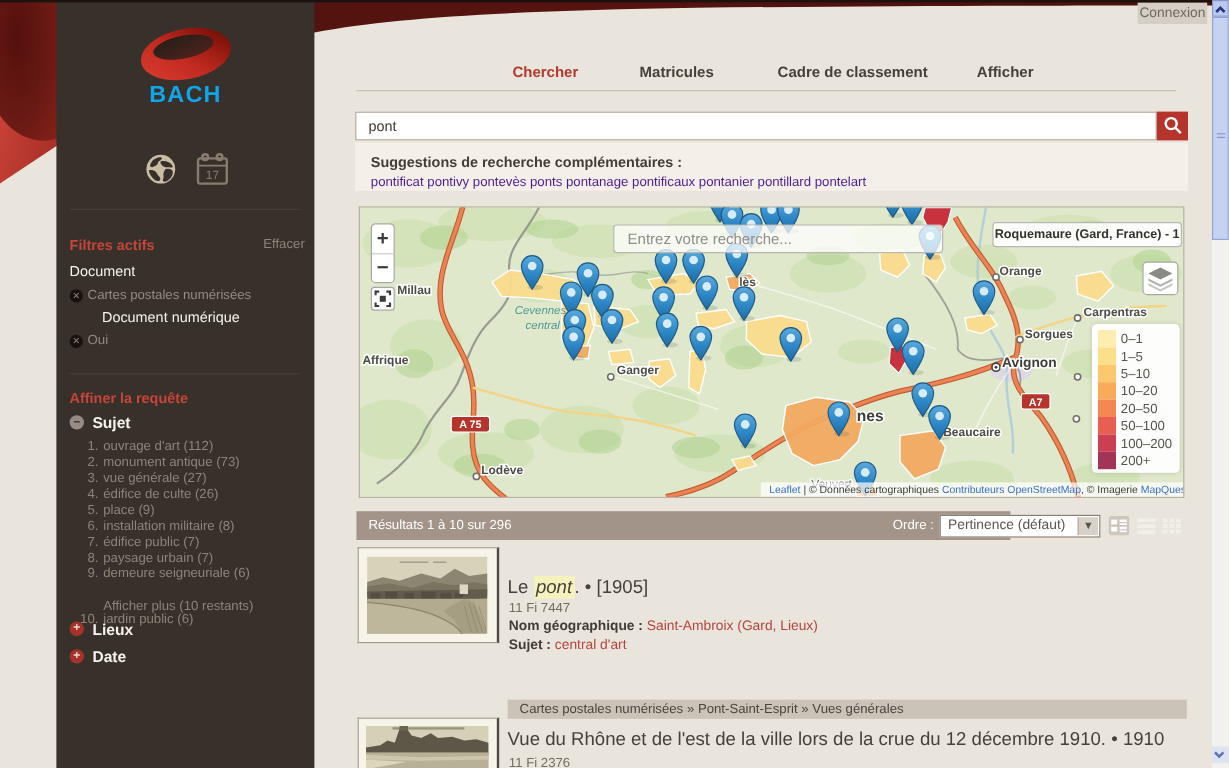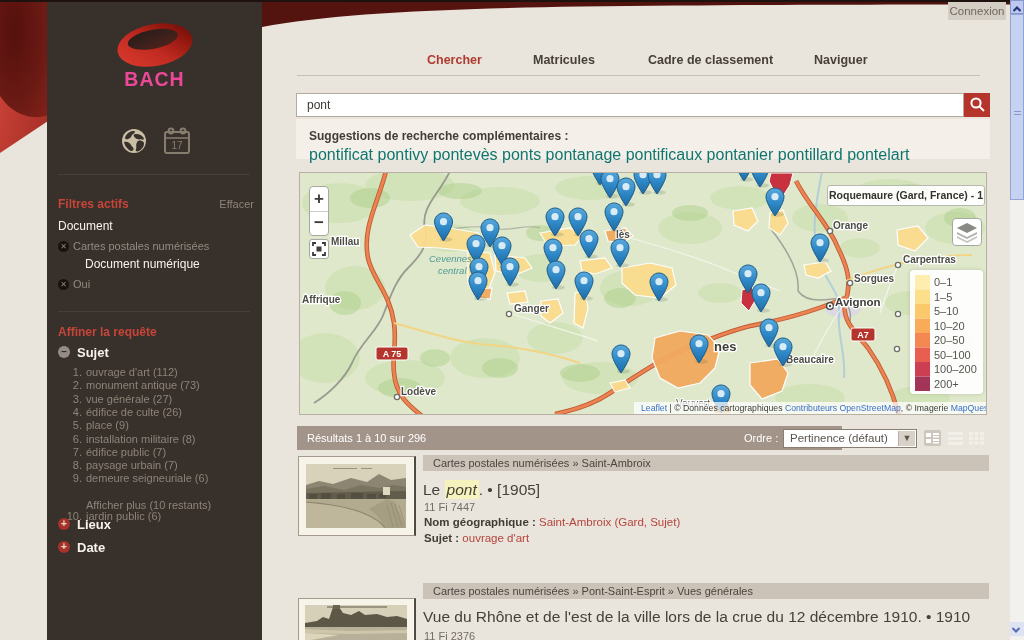--- a/index.html
+++ b/index.html
@@ -9,21 +9,21 @@
 #topline { left:0; top:0; width:1024px; height:2px; background:#1d120e; z-index:30; }
 #sidebar { left:47px; top:0; width:215px; height:640px; background:#38302b; z-index:20; }
 #connexion { left:948px; top:2px; width:58px; height:18px; background:#d5cec4; color:#6e6861; font-size:11.5px; text-align:center; line-height:18px; z-index:25; }
 #main { left:296px; top:0; width:694px; height:640px; z-index:5; }
 .tab { position:absolute; top:53px; font-size:12.5px; font-weight:bold; color:#474039; }
 #hr1 { left:1px; top:75px; width:683px; height:1px; background:#c9c0b5; }
 #searchbox { left:0px; top:93px; width:668px; height:24px; background:#fff; border:1px solid #b3a99c; font-size:12px; color:#3c3731; line-height:22px; padding-left:10px; }
 #searchbtn { left:668px; top:93px; width:26px; height:24px; background:#b5342c; }
 #suggest { left:0px; top:119px; width:694px; height:40px; background:#f4f0e9; padding:7px 10px 0 13px; }
 #suggest b { font-size:12px; color:#433d36; }
-#suggest .links { font-size:16px; color:#0f766e; margin-top:2px; }
+#suggest .links { font-size:11px; color:#4c1d95; margin-top:2px; }
 #mapbox { left:3px; top:172px; width:688px; height:243px; background:#dde8c8; border:1px solid #b8b0a4; }
 #resbar { left:1px; top:426px; width:545px; height:24px; background:#a3948a; color:#fff; font-size:11px; }
 #resbar .rtxt { position:absolute; left:10px; top:6px; }
 #ordre { position:absolute; left:447px; top:6px; }
 #sel { position:absolute; left:486px; top:3px; width:134px; height:19px; background:#fff; border:1px solid #8a7d72; font-size:11.5px; color:#5b554e; line-height:17px; padding-left:6px; }
 #selbtn { position:absolute; right:1px; top:1px; width:17px; height:15px; background:#d7d1c7; border-left:1px solid #b9b0a4; color:#5b554e; text-align:center; font-size:9px; line-height:15px; }
 .vicon { position:absolute; top:4px; width:17px; height:16px; }
 .res-head { position:absolute; left:127px; width:566px; height:16px; background:#cbc2b8; font-size:11px; color:#4c453e; line-height:16px; padding-left:10px; }
 .res-title { position:absolute; left:127px; font-size:15.5px; color:#46413a;text-align:right; }
 .res-cote { position:absolute; left:128px; font-size:11px; color:#746c62; }
@@ -87,21 +87,21 @@
       <linearGradient id="holeg" x1="0" y1="0" x2="0.6" y2="1">
         <stop offset="0" stop-color="#241d1a"></stop>
           <stop offset="1" stop-color="#4b221c"></stop>
       </linearGradient>
     </defs>
     <g transform="translate(41,26) rotate(-11)">
       <ellipse cx="0" cy="0" rx="38" ry="21" fill="url(#ringg)"></ellipse>
       <ellipse cx="-1" cy="-6" rx="25.5" ry="9.5" fill="url(#holeg)"></ellipse>
     </g>
   </svg>
-  <div class="abs" style="left:0;top:68px;width:215px;text-align:center;font-size:19.5px;font-weight:bold;color:#ec4899;letter-spacing:1px;">BACH</div>
+  <div class="abs" style="left:0;top:68px;width:215px;text-align:center;font-size:19.5px;font-weight:bold;color:#0ea5e9;letter-spacing:1px;">BACH</div>
 
   <svg class="abs" style="left:74px;top:128px;" width="26" height="26" viewBox="0 0 26 26">
     <circle cx="13" cy="13" r="12" fill="#c9bda4"></circle>
     <path fill="#38302b" d="M4,10 C5,6 8,3.5 12,3 C15,2.6 14,5 12,6 C10,7 11,9 9,10 C7,11 5,12.5 4,10 Z"></path>
     <path fill="#38302b" d="M13,6.5 C16,5.5 20,6.5 22,9 C23.5,11 23,12 21,11.5 C19,11 17,12 15,10.5 C13.5,9.4 12,7 13,6.5 Z"></path>
     <path fill="#38302b" d="M3,14 C6,13 9,14.5 10,17 C11,19 13,19.5 12.5,21.5 C12.2,23 10,23.5 8,22 C5.5,20 3.5,17 3,14 Z"></path>
     <path fill="#38302b" d="M17,13 C19.5,12 22.5,13 23,15 C23.3,18 21,21.5 18,23 C15.5,24 14,23 15,21 C16,19 14.5,17.5 15.5,15.5 C16,14.3 16.3,13.3 17,13 Z"></path>
   </svg>
 
   <svg class="abs" style="left:116px;top:126px;" width="28" height="30" viewBox="0 0 28 30">
@@ -140,21 +140,21 @@
   <div class="pm" style="top:518px;">+</div>
   <div class="sb-sect" style="top:517px;">Lieux</div>
   <div class="pm" style="top:541px;">+</div>
   <div class="sb-sect" style="top:540px;">Date</div>
 </div>
 <div id="connexion" class="abs">Connexion</div>
 <div id="main" class="abs">
   <div class="tab" style="left:131px;color:#b03a30;">Chercher</div>
   <div class="tab" style="left:237px;">Matricules</div>
   <div class="tab" style="left:352px;">Cadre de classement</div>
-  <div class="tab" style="left:518px;">Naviguer</div>
+  <div class="tab" style="left:518px;">Afficher</div>
   <div id="hr1" class="abs"></div>
   <div id="searchbox" class="abs">pont</div>
   <div id="searchbtn" class="abs">
     <svg width="26" height="24" viewBox="0 0 26 24">
         <g fill="none" stroke="#fff" stroke-width="2">
           <circle cx="12" cy="10" r="4.6"></circle>
           <path d="M15.4,13.4 L20,18"></path>
         </g>
       </svg>
   </div>
@@ -359,20 +359,21 @@
     <div style="height:23px;text-align:center;font-size:17px;font-weight:bold;color:#3c3c3c;line-height:21px;">−</div>
   </div>
   <div class="abs" style="left:9px;top:66px;width:20px;height:20px;background:#fff;border:1px solid #a8a8a2;border-radius:3px;">
     <svg width="18" height="18" viewBox="0 0 18 18">
           <g stroke="#3c3c3c" stroke-width="1.8" fill="none">
             <path d="M3,6 V3 H6 M12,3 H15 V6 M15,12 V15 H12 M6,15 H3 V12"></path>
           </g>
           <rect x="6.5" y="6.5" width="5" height="5" fill="#3c3c3c"></rect>
         </svg>
   </div>
+  <div class="abs" style="left:211px;top:14px;width:275px;height:24px;background:rgba(255,255,255,0.75);border:1px solid #b8b8b2;border-radius:3px;font-size:12.5px;color:#8e8e88;line-height:22px;padding-left:11px;">Entrez votre recherche...</div>
   <div class="abs" style="left:527px;top:12px;width:158px;height:21px;background:rgba(255,255,255,0.92);border:1px solid #b8b8b2;border-radius:3px;font-size:10.5px;font-weight:bold;white-space:nowrap;color:#33332e;text-align:center;line-height:19px;">Roquemaure (Gard, France) - 1</div>
   <div class="abs" style="left:652px;top:45px;width:30px;height:28px;background:#fff;border:1px solid #a8a8a2;border-radius:4px;">
     <svg width="28" height="26" viewBox="0 0 28 26">
           <g>
             <path d="M14,4 L24,9 L14,14 L4,9 Z" fill="#8a8a84"></path>
             <path d="M4,13 L14,18 L24,13 L24,15 L14,20 L4,15 Z" fill="#b0b0aa"></path>
             <path d="M4,17 L14,22 L24,17 L24,19 L14,24 L4,19 Z" fill="#c6c6c0"></path>
           </g>
         </svg>
   </div>
@@ -466,25 +467,24 @@
       <path d="M88,42 L96,45 L107,71 L86,71 C83,64 78,57 70,52 Z" fill="#a39b80" opacity="0.85"></path>
       <g stroke="#8d856c" stroke-width="0.8" opacity="0.75">
           <path d="M88,48 L94,70"></path>
           <path d="M92,46 L99,70"></path>
           <path d="M96,47 L103,70"></path>
           <path d="M100,48 L106,68"></path>
         </g>
       <rect x="84" y="30" width="7" height="8" fill="#ddd8c2"></rect>
     </svg>
   </div>
-  <div class="res-head" style="top:455px;">Cartes postales numérisées » Saint-Ambroix</div>
   <div class="res-title" style="top:481px;">Le <span class="hl">pont</span>. • [1905]</div>
   <div class="res-cote" style="top:501px;">11 Fi 7447</div>
-  <div class="res-meta" style="top:516px;">Nom géographique : <span>Saint-Ambroix (Gard, Sujet)</span></div>
-  <div class="res-meta" style="top:532px;">Sujet : <span>ouvrage d'art</span></div>
+  <div class="res-meta" style="top:516px;">Nom géographique : <span>Saint-Ambroix (Gard, Lieux)</span></div>
+  <div class="res-meta" style="top:532px;">Sujet : <span>central d'art</span></div>
 
   <div class="thumb" style="top:598px;height:42px;border-bottom:none;">
     <svg width="114" height="42" viewBox="0 0 114 42" style="position:absolute;left:0;top:0;">
       <rect width="114" height="42" fill="#f6f3e8"></rect>
       <rect x="6" y="6" width="102" height="36" fill="#d6d0b8"></rect>
       <rect x="28" y="7" width="60" height="2" fill="#9a9480"></rect>
       <path d="M6,24 L18,22 L24,18 L30,20 L34,8 L40,8 L44,14 L52,16 L60,12 L66,16 L78,15 L88,18 L98,17 L108,20 L108,30 L6,30 Z" fill="#5d5747"></path>
       <rect x="34" y="6" width="7" height="4" fill="#6b654f"></rect>
       <rect x="6" y="28" width="102" height="14" fill="#b8b098"></rect>
       <path d="M6,30 L50,32 L108,31 L108,34 L50,35 L6,34 Z" fill="#cfc7ac"></path>

